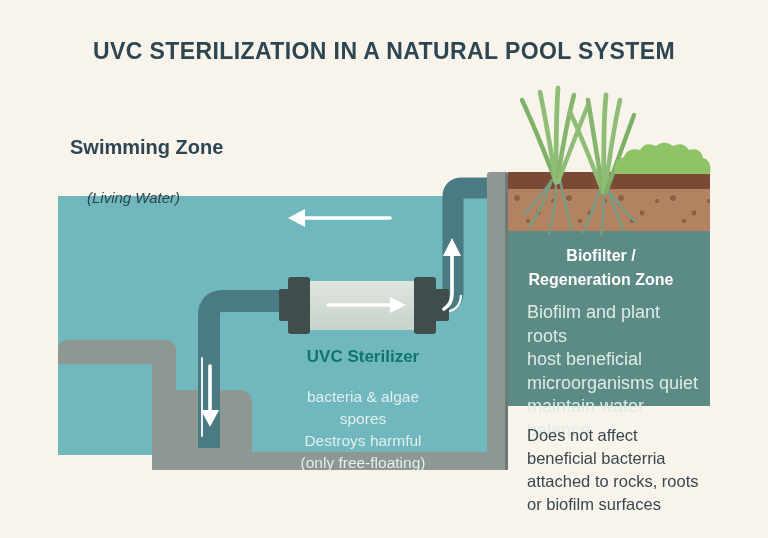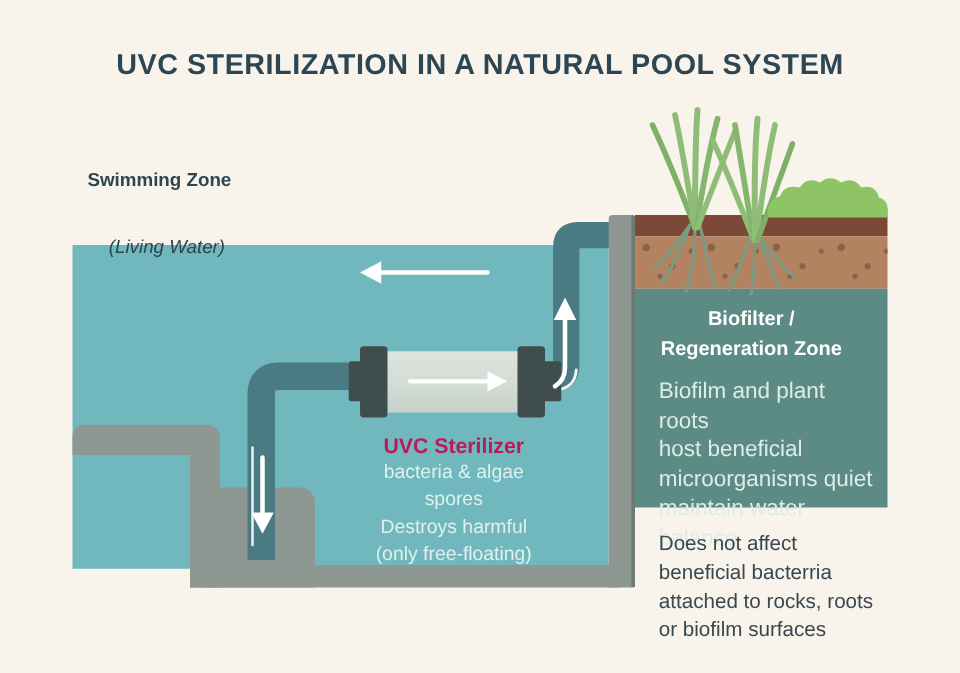--- a/index.html
+++ b/index.html
@@ -41,26 +41,26 @@
   .st-flange-r{left:414px;top:277px;width:22px;height:57px;background:#3f4d4c;border-radius:3px;z-index:13;}
   .st-body{left:306px;top:281px;width:112px;height:49px;border-radius:4px;z-index:12;
            background:linear-gradient(180deg,#dee4de 0%,#d2dbd4 55%,#c7d2cb 100%);}
 
   
   .svg-mid{left:0;top:0;z-index:8;pointer-events:none;}
   .svg-top{left:0;top:0;z-index:15;pointer-events:none;}
 
   
   .dark-label{color:#3a474e;z-index:20;}
-  .sz-line1{left:70px;top:136px;font-size:15px;font-weight:700;color:#2d4651;}
+  .sz-line1{left:70px;top:136px;font-size:20px;font-weight:700;color:#2d4651;}
   .sz-line2{left:87px;top:159px;font-size:15px;font-style:italic;color:#2d4651;}
   .pump-label{left:57px;top:380px;font-size:16.5px;line-height:23.5px;}
   .pump-label .it{font-style:italic;}
   .st-label{left:282px;top:347px;width:162px;text-align:center;z-index:20;}
-  .st-label .h{font-size:17px;font-weight:700;color:#be185d;margin-bottom:0;}
+  .st-label .h{font-size:17px;font-weight:700;color:#0f766e;margin-bottom:19px;}
   .st-label .b{font-size:15.5px;line-height:22px;color:#dff0ee;}
   .bf-label{left:508px;top:244px;width:186px;z-index:20;text-align:center;}
   .bf-label .h{font-size:16px;font-weight:700;color:#ffffff;line-height:24px;}
   .bf-body{left:527px;top:301px;width:175px;z-index:20;text-align:left;
            font-size:18px;line-height:23.5px;color:#ddece6;}
   .note-label{left:527px;top:424px;font-size:16.5px;line-height:23px;}
 </style>
 </head>
 <body>
 

